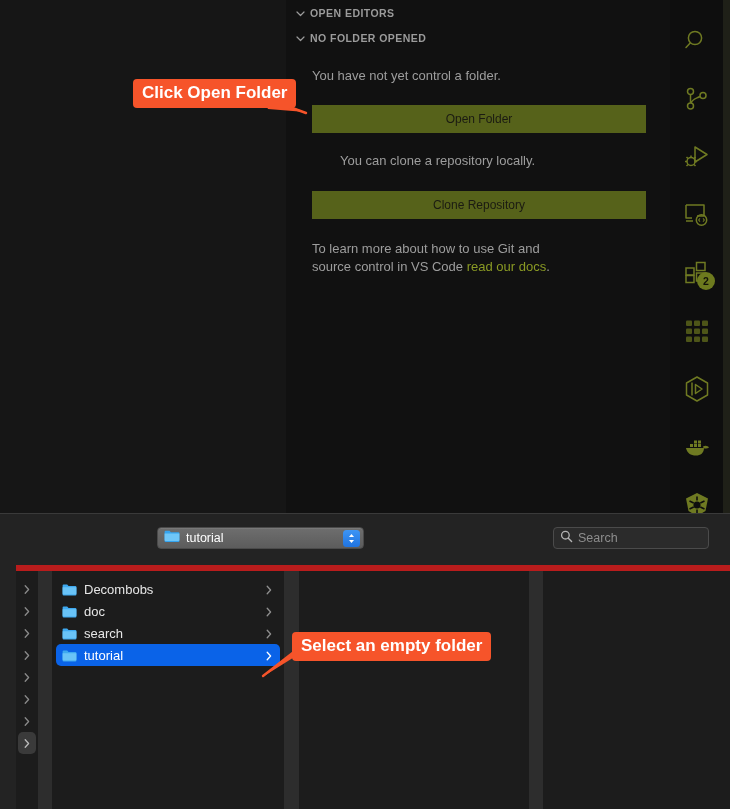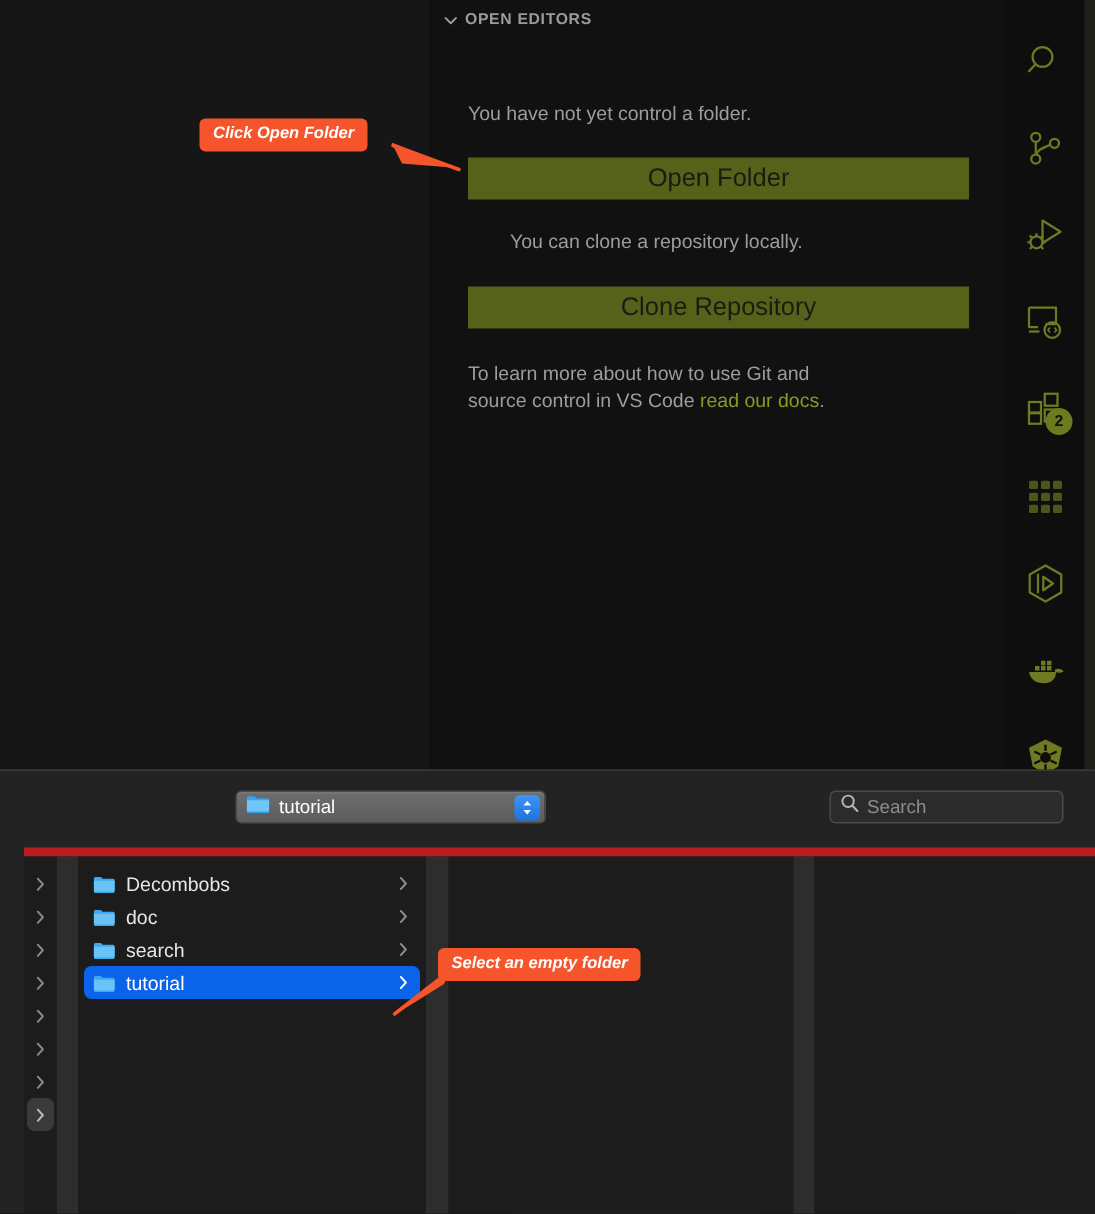--- a/index.html
+++ b/index.html
@@ -16,21 +16,21 @@
   .vs-rightedge{ position:absolute; left:723px; top:0; width:7px; height:513px; background:#1f2018; }
 
   
   .sect{ position:absolute; left:0; width:384px; height:22px; display:flex; align-items:center; }
   .sect .chev{ width:16px; height:16px; margin-left:6px; margin-right:2px; display:flex; align-items:center; justify-content:center; }
   .sect .chev svg{ display:block; }
   .sect .lbl{ font-size:10.5px; font-weight:bold; letter-spacing:.45px; color:#9b9b9b; }
 
   .para{ position:absolute; left:26px; width:340px; font-size:13px; line-height:18px; color:#9d9d9d; }
   .vsbtn{ position:absolute; left:26px; width:334px; height:28px; background:#56621a;
-    color:#1b1b12; font-size:17px; display:flex; align-items:center; justify-content:center; }
+    color:#1b1b12; font-size:12px; display:flex; align-items:center; justify-content:center; }
   .vslink{ color:#8a9a24; }
 
   
   .abicon{ position:absolute; left:0; width:53px; height:53px; display:flex; align-items:center; justify-content:center; }
   .abicon svg{ display:block; }
   .badge{ position:absolute; right:8px; bottom:9px; width:18px; height:18px; border-radius:50%;
     background:#6d7a1e; color:#121208; font-size:10.5px; font-weight:bold;
     display:flex; align-items:center; justify-content:center; line-height:1; }
 
   
@@ -74,23 +74,23 @@
   .row .nm{ margin-left:7px; font-size:13px; color:#e6e6e6; white-space:nowrap; }
   .row .arr{ position:absolute; right:7px; top:4px; }
   .row.sel{ background:#0a63e8; }
   .row.sel .nm{ color:#ffffff; }
 
   .minirow{ height:22px; display:flex; align-items:center; justify-content:center; margin:0 2px;
     border-radius:5px; }
   .minirow.hl{ background:#3a3a3a; }
 
   
-  .callout{ position:absolute; background:#f6542a; color:#ffffff; font-size:11px; font-weight:bold;
+  .callout{ position:absolute; background:#f6542a; color:#ffffff; font-size:17px; font-weight:bold;
     border-radius:4px; padding:4px 9px 5px; white-space:nowrap; line-height:1.2;
-    font-family:"Liberation Sans", sans-serif;font-style:italic; }
+    font-family:"Liberation Sans", sans-serif; }
   .co1{ left:133px; top:79px; }
   .co2{ left:292px; top:632px; }
   .arrow-svg{ position:absolute; left:0; top:0; width:730px; height:809px; pointer-events:none; }
 </style>
 </head>
 <body>
 
 <div id="root">
 
   <div class="vscode">
@@ -101,20 +101,28 @@
 
       <div class="sect" style="top:2px;">
         <span class="chev">
           <svg width="11" height="11" viewBox="0 0 11 11">
               <path d="M2 4 L5.5 7.5 L9 4" fill="none" stroke="#9b9b9b" stroke-width="1.2" stroke-linecap="round" stroke-linejoin="round"></path>
             </svg>
         </span>
         <span class="lbl">OPEN EDITORS</span>
       </div>
 
+      <div class="sect" style="top:27px;">
+        <span class="chev">
+          <svg width="11" height="11" viewBox="0 0 11 11">
+              <path d="M2 4 L5.5 7.5 L9 4" fill="none" stroke="#9b9b9b" stroke-width="1.2" stroke-linecap="round" stroke-linejoin="round"></path>
+            </svg>
+        </span>
+        <span class="lbl">NO FOLDER OPENED</span>
+      </div>
 
       <div class="para" style="top:67px;">You have not yet control a folder.</div>
 
       <div class="vsbtn" style="top:105px;">Open Folder</div>
 
       <div class="para" style="top:152px;margin-left:28px;">You can clone a repository locally.</div>
 
       <div class="vsbtn" style="top:191px;">Clone Repository</div>
 
       <div class="para" style="top:240px;">

